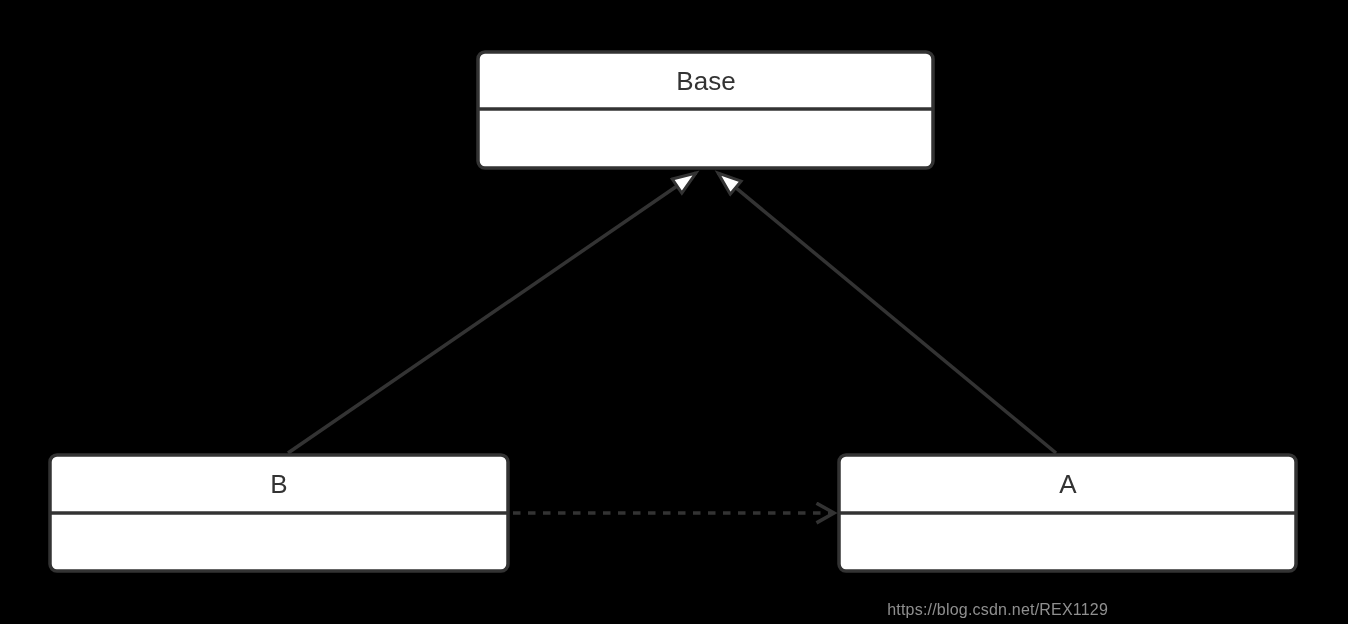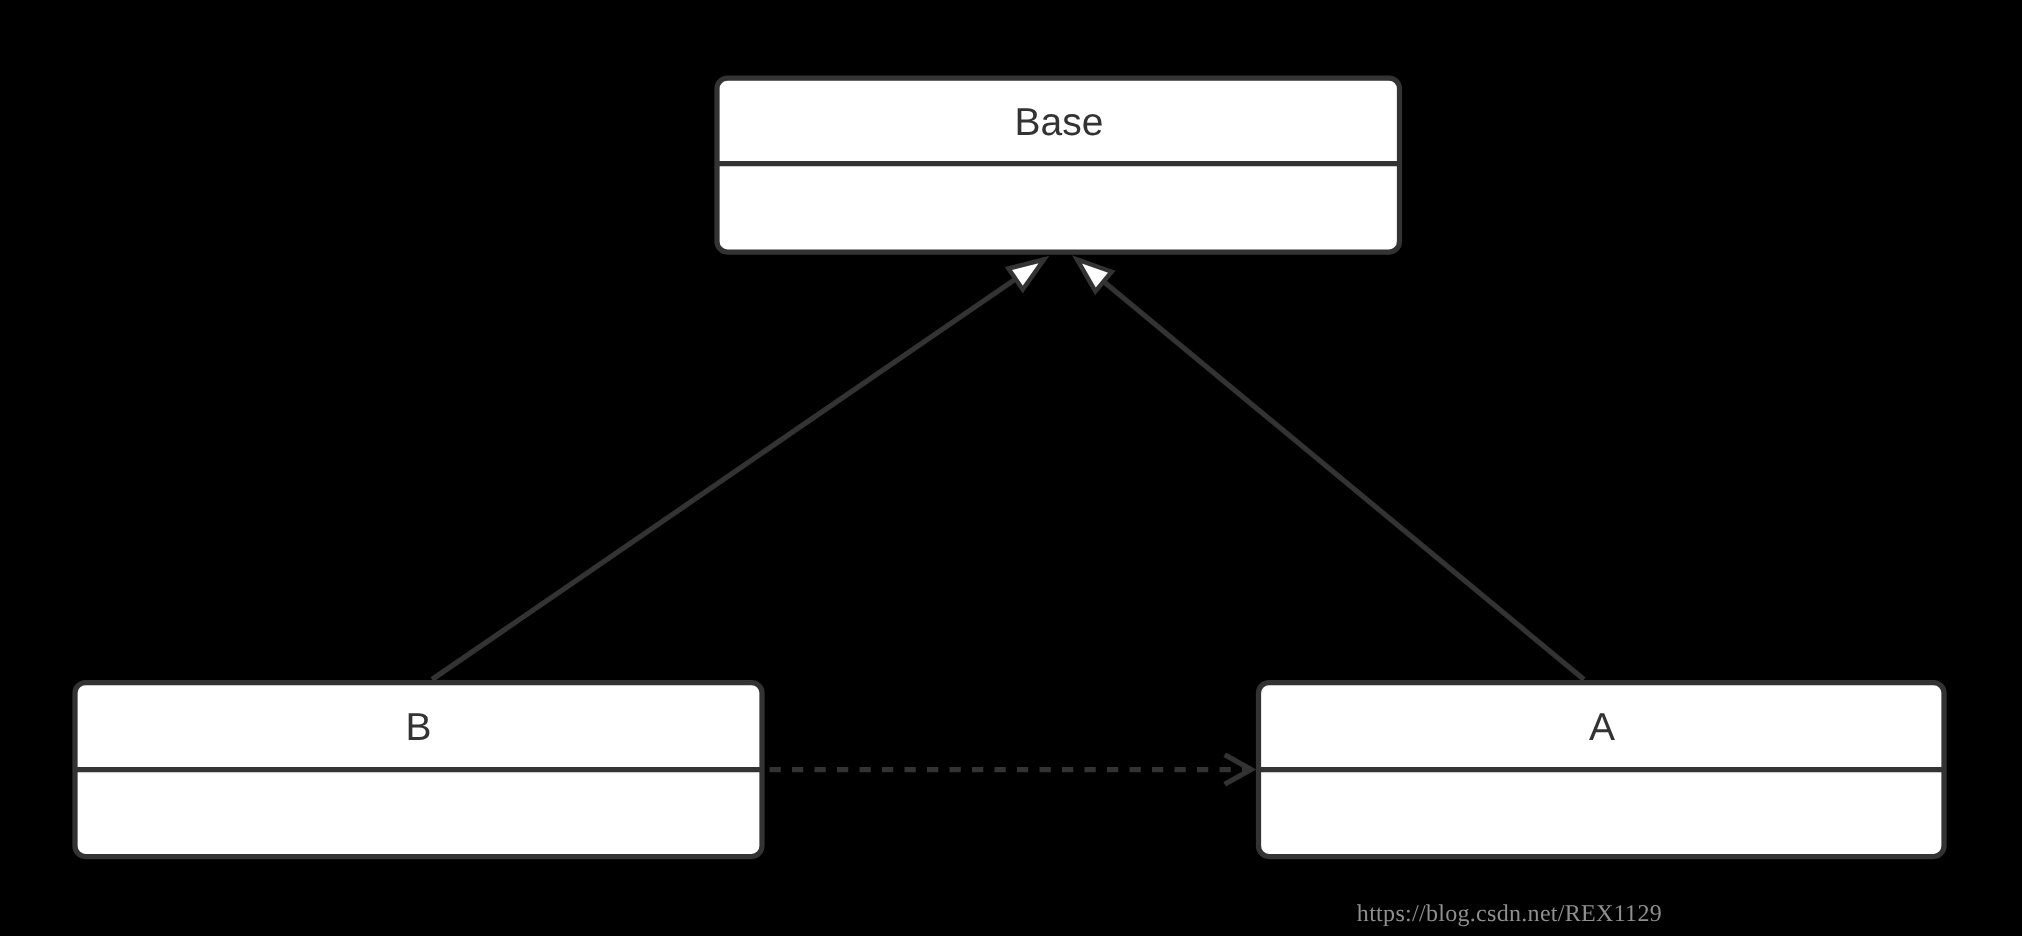--- a/index.html
+++ b/index.html
@@ -49,21 +49,21 @@
     stroke-width: 3.5;
     stroke-dasharray: 7.5 7.5;
     fill: none;
   }
   .watermark {
     position: absolute;
     right: 8px;
     bottom: 5px;
     color: #8f8f8f;
     font-size: 16px;
-    font-family: Liberation Serif, serif;
+    font-family: Liberation Sans, sans-serif;
     letter-spacing: 0.2px;
   }
 </style>
 </head>
 <body>
 
 <div class="stage">
 
   <svg class="diagram" viewBox="0 0 1348 624">
     <defs>

